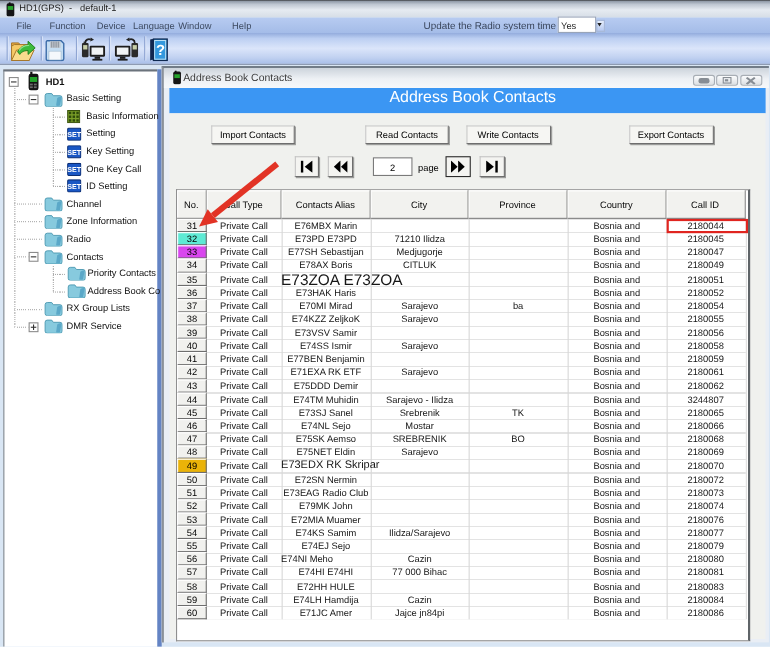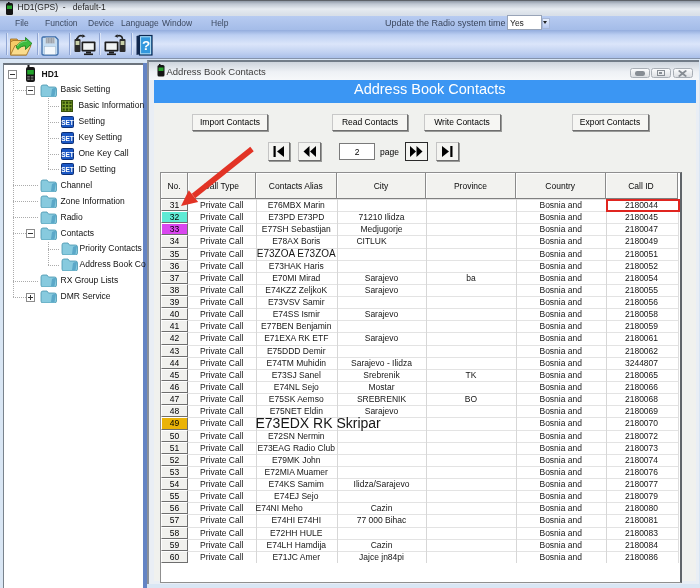--- a/index.html
+++ b/index.html
@@ -267,26 +267,26 @@
 <div class="ab" style="left:605.5px;top:211.13px;width:72.0px;height:12.133px;font-size:8.5px;color:#161616;text-align:center;line-height:12.1px;white-space:nowrap">2180045</div>
 <div class="ab" style="left:161px;top:223.27px;width:27px;height:12.133px;background:#d946ef;border:1px solid #6e6e6e;border-top-color:#fff;border-left-color:#fff;font-size:8.5px;color:#000;text-align:center;line-height:11.1px">33</div>
 <div class="ab" style="left:188.0px;top:223.27px;width:67.5px;height:12.133px;font-size:8.5px;color:#161616;text-align:center;line-height:12.1px;white-space:nowrap">Private Call</div>
 <div class="ab" style="left:255.5px;top:223.27px;width:81.5px;height:12.133px;font-size:8.5px;color:#161616;text-align:center;line-height:12.1px;white-space:nowrap">E77SH Sebastijan</div>
 <div class="ab" style="left:337.0px;top:223.27px;width:89.0px;height:12.133px;font-size:8.5px;color:#161616;text-align:center;line-height:12.1px;white-space:nowrap">Medjugorje</div>
 <div class="ab" style="left:516.0px;top:223.27px;width:89.5px;height:12.133px;font-size:8.5px;color:#161616;text-align:center;line-height:12.1px;white-space:nowrap">Bosnia and</div>
 <div class="ab" style="left:605.5px;top:223.27px;width:72.0px;height:12.133px;font-size:8.5px;color:#161616;text-align:center;line-height:12.1px;white-space:nowrap">2180047</div>
 <div class="ab" style="left:161px;top:235.40px;width:27px;height:12.133px;background:#f1f1ee;border:1px solid #6e6e6e;border-top-color:#fff;border-left-color:#fff;font-size:8.5px;color:#000;text-align:center;line-height:11.1px">34</div>
 <div class="ab" style="left:188.0px;top:235.40px;width:67.5px;height:12.133px;font-size:8.5px;color:#161616;text-align:center;line-height:12.1px;white-space:nowrap">Private Call</div>
 <div class="ab" style="left:255.5px;top:235.40px;width:81.5px;height:12.133px;font-size:8.5px;color:#161616;text-align:center;line-height:12.1px;white-space:nowrap">E78AX Boris</div>
-<div class="ab" style="left:327px;top:235.40px;width:89.0px;height:12.133px;font-size:8.5px;color:#161616;text-align:center;line-height:12.1px;white-space:nowrap">CITLUK</div>
+<div class="ab" style="left:337.0px;top:235.40px;width:89.0px;height:12.133px;font-size:8.5px;color:#161616;text-align:center;line-height:12.1px;white-space:nowrap">CITLUK</div>
 <div class="ab" style="left:516.0px;top:235.40px;width:89.5px;height:12.133px;font-size:8.5px;color:#161616;text-align:center;line-height:12.1px;white-space:nowrap">Bosnia and</div>
 <div class="ab" style="left:605.5px;top:235.40px;width:72.0px;height:12.133px;font-size:8.5px;color:#161616;text-align:center;line-height:12.1px;white-space:nowrap">2180049</div>
 <div class="ab" style="left:161px;top:247.53px;width:27px;height:12.133px;background:#f1f1ee;border:1px solid #6e6e6e;border-top-color:#fff;border-left-color:#fff;font-size:8.5px;color:#000;text-align:center;line-height:11.1px">35</div>
 <div class="ab" style="left:188.0px;top:247.53px;width:67.5px;height:12.133px;font-size:8.5px;color:#161616;text-align:center;line-height:12.1px;white-space:nowrap">Private Call</div>
-<div class="ab" style="left:255.5px;top:247.53px;width:81.5px;height:12.133px;font-size:10px;color:#161616;text-align:center;line-height:12.1px;white-space:nowrap">E73ZOA E73ZOA</div>
+<div class="ab" style="left:255.5px;top:247.53px;width:81.5px;height:12.133px;font-size:14px;color:#161616;text-align:center;line-height:12.1px;white-space:nowrap">E73ZOA E73ZOA</div>
 <div class="ab" style="left:516.0px;top:247.53px;width:89.5px;height:12.133px;font-size:8.5px;color:#161616;text-align:center;line-height:12.1px;white-space:nowrap">Bosnia and</div>
 <div class="ab" style="left:605.5px;top:247.53px;width:72.0px;height:12.133px;font-size:8.5px;color:#161616;text-align:center;line-height:12.1px;white-space:nowrap">2180051</div>
 <div class="ab" style="left:161px;top:259.66px;width:27px;height:12.133px;background:#f1f1ee;border:1px solid #6e6e6e;border-top-color:#fff;border-left-color:#fff;font-size:8.5px;color:#000;text-align:center;line-height:11.1px">36</div>
 <div class="ab" style="left:188.0px;top:259.66px;width:67.5px;height:12.133px;font-size:8.5px;color:#161616;text-align:center;line-height:12.1px;white-space:nowrap">Private Call</div>
 <div class="ab" style="left:255.5px;top:259.66px;width:81.5px;height:12.133px;font-size:8.5px;color:#161616;text-align:center;line-height:12.1px;white-space:nowrap">E73HAK Haris</div>
 <div class="ab" style="left:516.0px;top:259.66px;width:89.5px;height:12.133px;font-size:8.5px;color:#161616;text-align:center;line-height:12.1px;white-space:nowrap">Bosnia and</div>
 <div class="ab" style="left:605.5px;top:259.66px;width:72.0px;height:12.133px;font-size:8.5px;color:#161616;text-align:center;line-height:12.1px;white-space:nowrap">2180052</div>
 <div class="ab" style="left:161px;top:271.80px;width:27px;height:12.133px;background:#f1f1ee;border:1px solid #6e6e6e;border-top-color:#fff;border-left-color:#fff;font-size:8.5px;color:#000;text-align:center;line-height:11.1px">37</div>
 <div class="ab" style="left:188.0px;top:271.80px;width:67.5px;height:12.133px;font-size:8.5px;color:#161616;text-align:center;line-height:12.1px;white-space:nowrap">Private Call</div>
 <div class="ab" style="left:255.5px;top:271.80px;width:81.5px;height:12.133px;font-size:8.5px;color:#161616;text-align:center;line-height:12.1px;white-space:nowrap">E70MI Mirad</div>
@@ -354,21 +354,21 @@
 <div class="ab" style="left:516.0px;top:393.13px;width:89.5px;height:12.133px;font-size:8.5px;color:#161616;text-align:center;line-height:12.1px;white-space:nowrap">Bosnia and</div>
 <div class="ab" style="left:605.5px;top:393.13px;width:72.0px;height:12.133px;font-size:8.5px;color:#161616;text-align:center;line-height:12.1px;white-space:nowrap">2180068</div>
 <div class="ab" style="left:161px;top:405.26px;width:27px;height:12.133px;background:#f1f1ee;border:1px solid #6e6e6e;border-top-color:#fff;border-left-color:#fff;font-size:8.5px;color:#000;text-align:center;line-height:11.1px">48</div>
 <div class="ab" style="left:188.0px;top:405.26px;width:67.5px;height:12.133px;font-size:8.5px;color:#161616;text-align:center;line-height:12.1px;white-space:nowrap">Private Call</div>
 <div class="ab" style="left:255.5px;top:405.26px;width:81.5px;height:12.133px;font-size:8.5px;color:#161616;text-align:center;line-height:12.1px;white-space:nowrap">E75NET Eldin</div>
 <div class="ab" style="left:337.0px;top:405.26px;width:89.0px;height:12.133px;font-size:8.5px;color:#161616;text-align:center;line-height:12.1px;white-space:nowrap">Sarajevo</div>
 <div class="ab" style="left:516.0px;top:405.26px;width:89.5px;height:12.133px;font-size:8.5px;color:#161616;text-align:center;line-height:12.1px;white-space:nowrap">Bosnia and</div>
 <div class="ab" style="left:605.5px;top:405.26px;width:72.0px;height:12.133px;font-size:8.5px;color:#161616;text-align:center;line-height:12.1px;white-space:nowrap">2180069</div>
 <div class="ab" style="left:161px;top:417.39px;width:27px;height:12.133px;background:#eab308;border:1px solid #6e6e6e;border-top-color:#fff;border-left-color:#fff;font-size:8.5px;color:#000;text-align:center;line-height:11.1px">49</div>
 <div class="ab" style="left:188.0px;top:417.39px;width:67.5px;height:12.133px;font-size:8.5px;color:#161616;text-align:center;line-height:12.1px;white-space:nowrap">Private Call</div>
-<div class="ab" style="left:255.5px;top:417.39px;width:81.5px;height:12.133px;font-size:14px;color:#161616;text-align:center;line-height:12.1px;white-space:nowrap">E73EDX RK Skripar</div>
+<div class="ab" style="left:255.5px;top:417.39px;width:81.5px;height:12.133px;font-size:10px;color:#161616;text-align:center;line-height:12.1px;white-space:nowrap">E73EDX RK Skripar</div>
 <div class="ab" style="left:516.0px;top:417.39px;width:89.5px;height:12.133px;font-size:8.5px;color:#161616;text-align:center;line-height:12.1px;white-space:nowrap">Bosnia and</div>
 <div class="ab" style="left:605.5px;top:417.39px;width:72.0px;height:12.133px;font-size:8.5px;color:#161616;text-align:center;line-height:12.1px;white-space:nowrap">2180070</div>
 <div class="ab" style="left:161px;top:429.53px;width:27px;height:12.133px;background:#f1f1ee;border:1px solid #6e6e6e;border-top-color:#fff;border-left-color:#fff;font-size:8.5px;color:#000;text-align:center;line-height:11.1px">50</div>
 <div class="ab" style="left:188.0px;top:429.53px;width:67.5px;height:12.133px;font-size:8.5px;color:#161616;text-align:center;line-height:12.1px;white-space:nowrap">Private Call</div>
 <div class="ab" style="left:255.5px;top:429.53px;width:81.5px;height:12.133px;font-size:8.5px;color:#161616;text-align:center;line-height:12.1px;white-space:nowrap">E72SN Nermin</div>
 <div class="ab" style="left:516.0px;top:429.53px;width:89.5px;height:12.133px;font-size:8.5px;color:#161616;text-align:center;line-height:12.1px;white-space:nowrap">Bosnia and</div>
 <div class="ab" style="left:605.5px;top:429.53px;width:72.0px;height:12.133px;font-size:8.5px;color:#161616;text-align:center;line-height:12.1px;white-space:nowrap">2180072</div>
 <div class="ab" style="left:161px;top:441.66px;width:27px;height:12.133px;background:#f1f1ee;border:1px solid #6e6e6e;border-top-color:#fff;border-left-color:#fff;font-size:8.5px;color:#000;text-align:center;line-height:11.1px">51</div>
 <div class="ab" style="left:188.0px;top:441.66px;width:67.5px;height:12.133px;font-size:8.5px;color:#161616;text-align:center;line-height:12.1px;white-space:nowrap">Private Call</div>
 <div class="ab" style="left:255.5px;top:441.66px;width:81.5px;height:12.133px;font-size:8.5px;color:#161616;text-align:center;line-height:12.1px;white-space:nowrap">E73EAG Radio Club</div>

